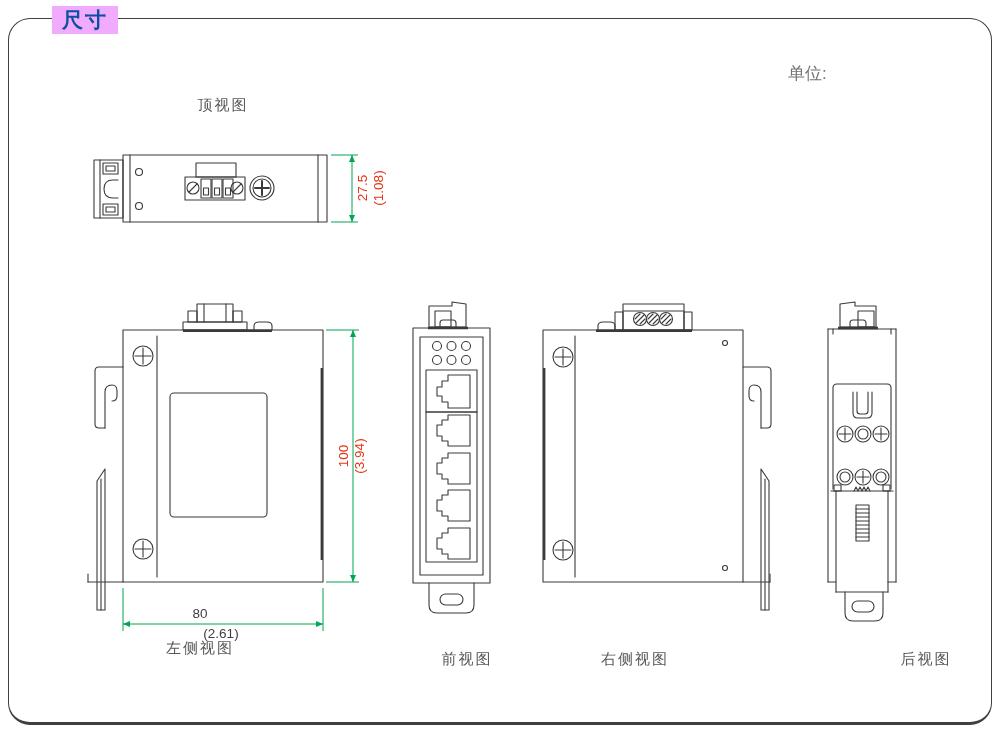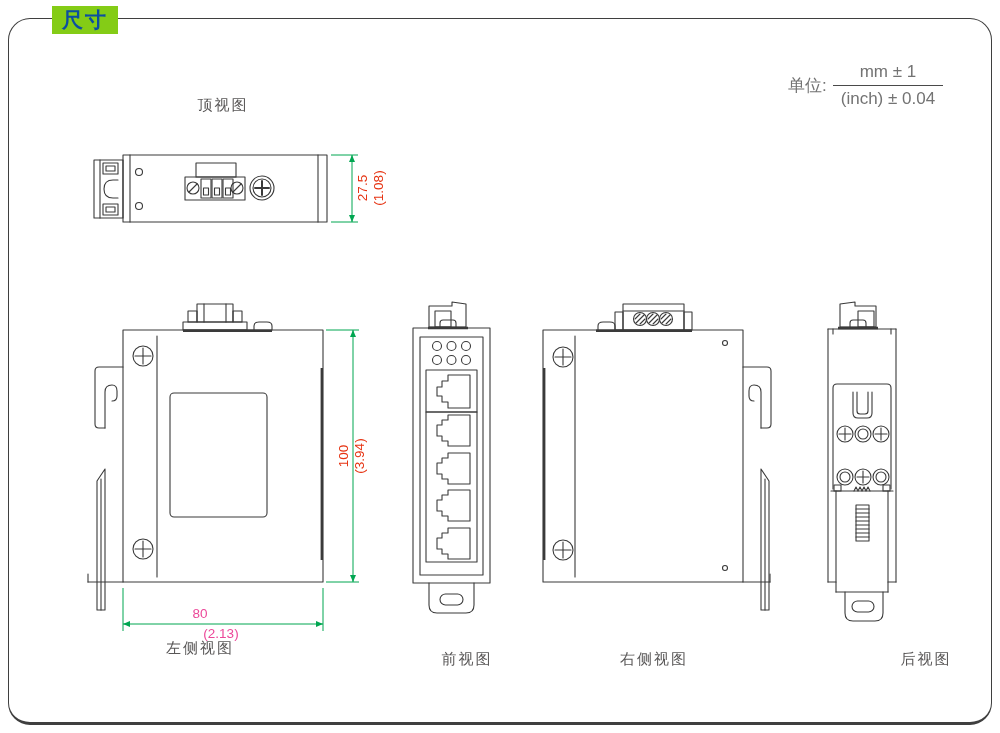--- a/index.html
+++ b/index.html
@@ -1,57 +1,53 @@
 <!DOCTYPE html>
 <html><head>
 <meta charset="utf-8">
 <style>
   html,body{margin:0;padding:0;background:#fff;}
   .page{position:relative;width:1000px;height:733px;background:#fff;overflow:hidden;
         font-family:"Liberation Sans","DejaVu Sans",sans-serif;}
   .frame{position:absolute;left:8px;top:18px;width:982px;height:703px;
          border:1.6px solid #3f3f3f;border-bottom-width:3px;border-radius:22px;background:#fff;}
-  .section-title{position:absolute;left:52px;top:6px;padding:0 10px;background:#84cc16;
+  .section-title{position:absolute;left:52px;top:6px;padding:0 10px;background:#f0abfc;
          font-size:21px;font-weight:bold;color:#0b4ea2;letter-spacing:2px;white-space:nowrap;}
   .unit-note{position:absolute;left:788px;top:62px;display:flex;align-items:center;color:#737373;}
   .unit-label{font-size:17px;margin-right:6px;white-space:nowrap;}
   .frac{display:inline-block;text-align:center;font-size:17px;}
   .frac .num{display:block;padding:0 8px 3px 8px;}
   .frac .den{display:block;border-top:1.5px solid #4a4a4a;padding:3px 8px 0 8px;}
   .vlabel{position:absolute;color:#595757;font-size:15px;letter-spacing:2px;white-space:nowrap;
           transform:translateX(-50%);text-align:center;}
   .drawing{position:absolute;left:0;top:0;}
   .ln{fill:none;stroke:#3a3a3a;stroke-width:1.1;stroke-linejoin:round;stroke-linecap:round;}
   .thk{fill:none;stroke:#3a3a3a;stroke-width:2.4;stroke-linecap:butt;}
   .grn{fill:none;stroke:#00a651;stroke-width:1;}
   .ga{fill:#00a651;stroke:none;}
   .dim-rot{position:absolute;color:#e63312;font-size:13.5px;line-height:15.5px;text-align:center;
            transform:rotate(-90deg);}
   .dim-rot span{display:block;white-space:nowrap;}
-  .dim-h{position:absolute;color:#ec4899;font-size:13.5px;line-height:15px;text-align:center;white-space:nowrap;}
+  .dim-h{position:absolute;color:#404040;font-size:13.5px;line-height:15px;text-align:center;white-space:nowrap;}
 </style>
 </head>
 <body>
 
 <div class="page">
   <div class="frame"></div>
   <div class="section-title">尺寸</div>
 
   <div class="unit-note">
     <span class="unit-label">单位:</span>
-    <span class="frac">
-      <span class="num">mm ± 1</span>
-      <span class="den">(inch) ± 0.04</span>
-    </span>
   </div>
 
   <div class="vlabel" style="left:223px;top:96px">顶视图</div>
   <div class="vlabel" style="left:200px;top:639px">左侧视图</div>
   <div class="vlabel" style="left:467px;top:650px">前视图</div>
-  <div class="vlabel" style="left:654px;top:650px">右侧视图</div>
+  <div class="vlabel" style="left:635px;top:650px">右侧视图</div>
   <div class="vlabel" style="left:926px;top:650px">后视图</div>
 
   <svg class="drawing" width="1000" height="733" viewBox="0 0 1000 733">
 
     <g>
       <g>
         <rect class="ln" x="94" y="160" width="29" height="58"></rect>
         <line class="ln" x1="100" y1="160" x2="100" y2="218"></line>
         <rect class="ln" x="103" y="163" width="15" height="11"></rect>
         <rect class="ln" x="106" y="166" width="9" height="5"></rect>
@@ -283,14 +279,14 @@
 
   <div class="dim-rot" style="left:336px;top:172px;width:70px;height:32px">
     <span>27.5</span>
     <span>(1.08)</span>
   </div>
   <div class="dim-rot" style="left:307px;top:440px;width:90px;height:32px">
     <span>100</span>
     <span>(3.94)</span>
   </div>
   <div class="dim-h" style="left:172px;top:606px;width:56px">80</div>
-  <div class="dim-h" style="left:193px;top:626px;width:56px">(2.13)</div>
+  <div class="dim-h" style="left:193px;top:626px;width:56px">(2.61)</div>
 </div>
 
 </body></html>

